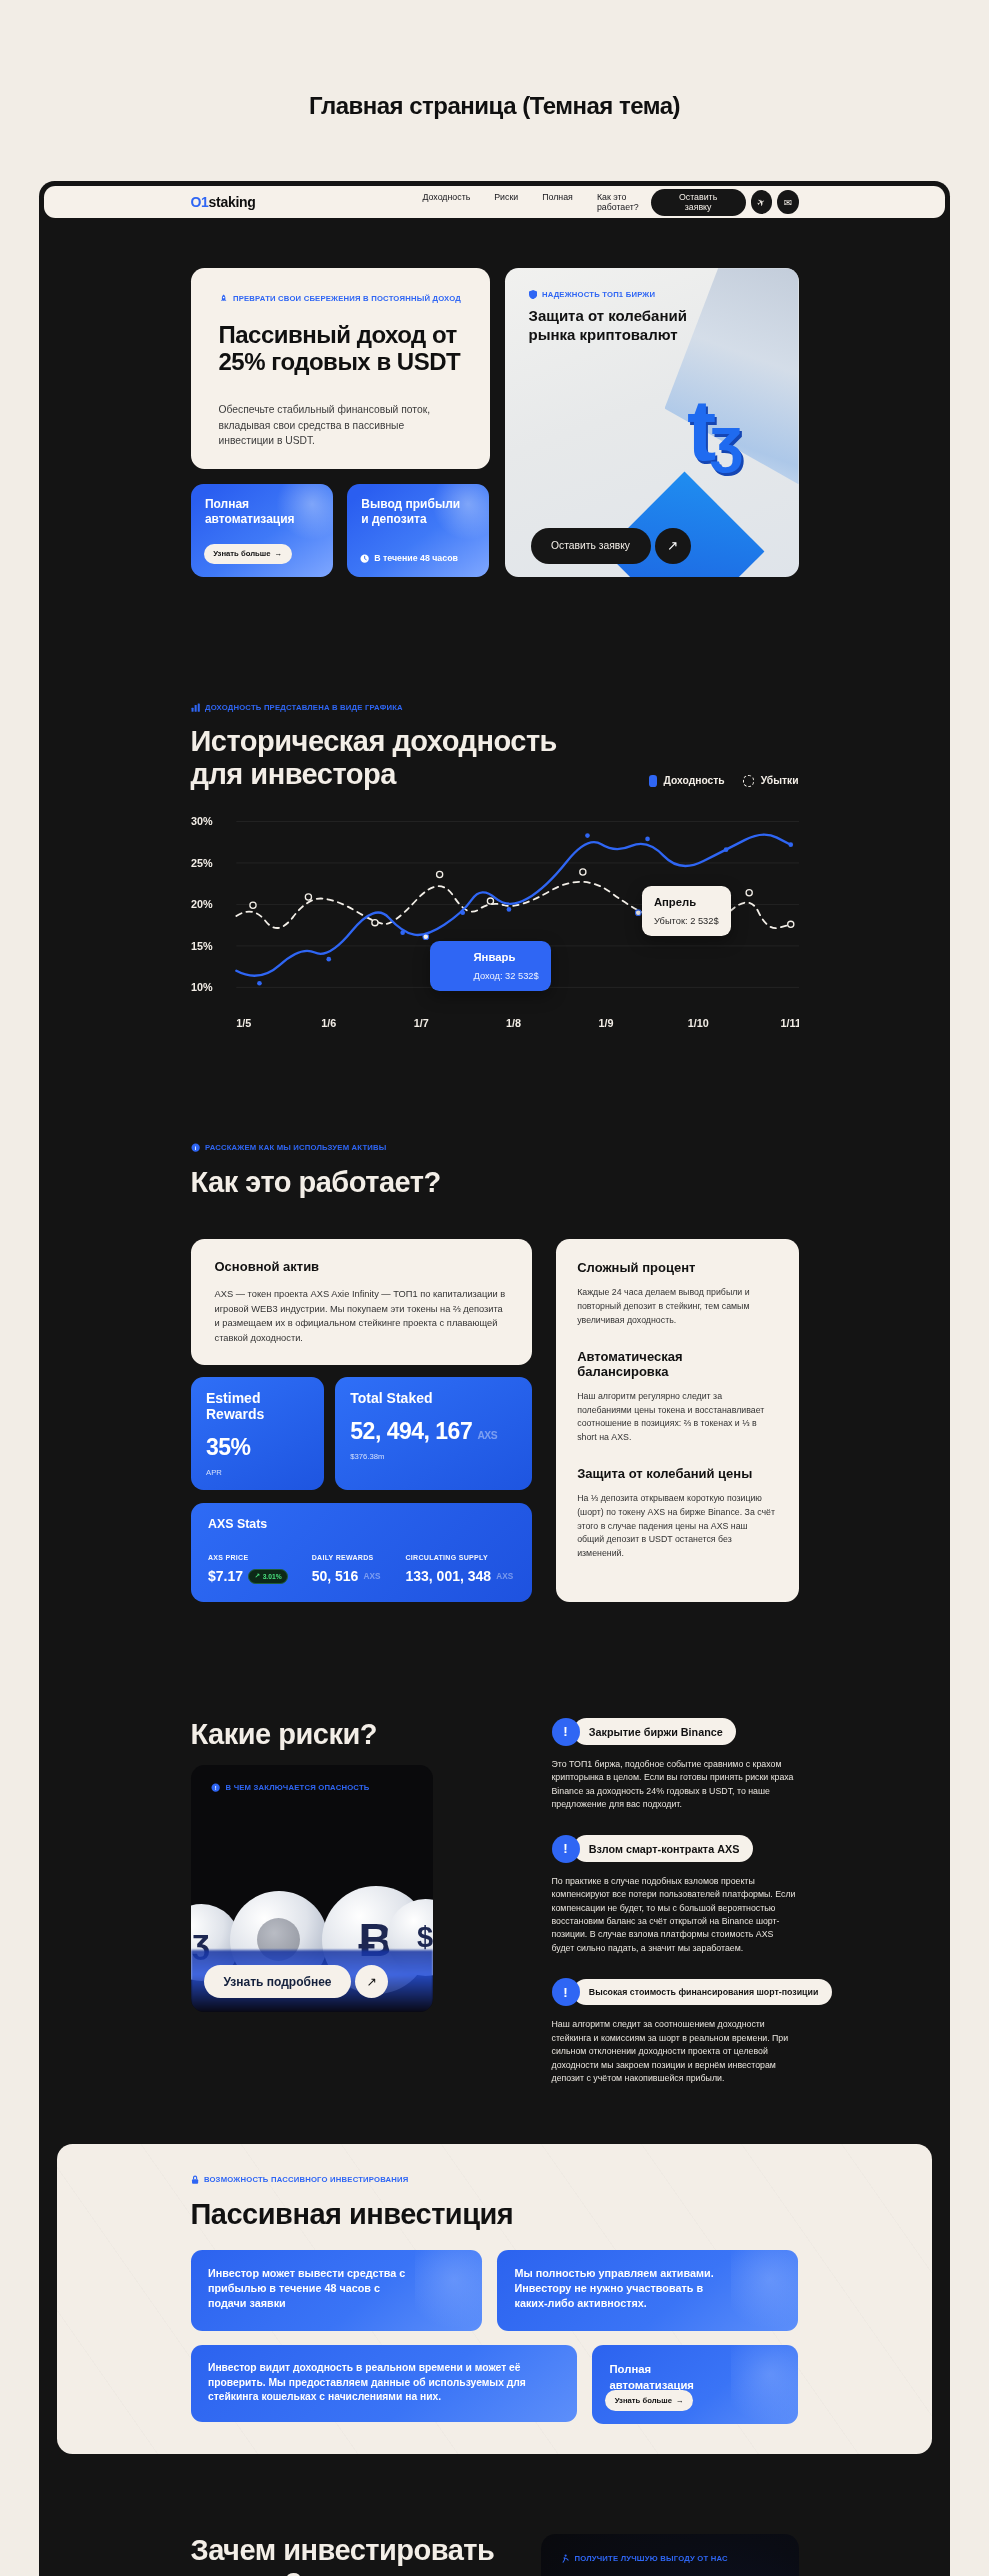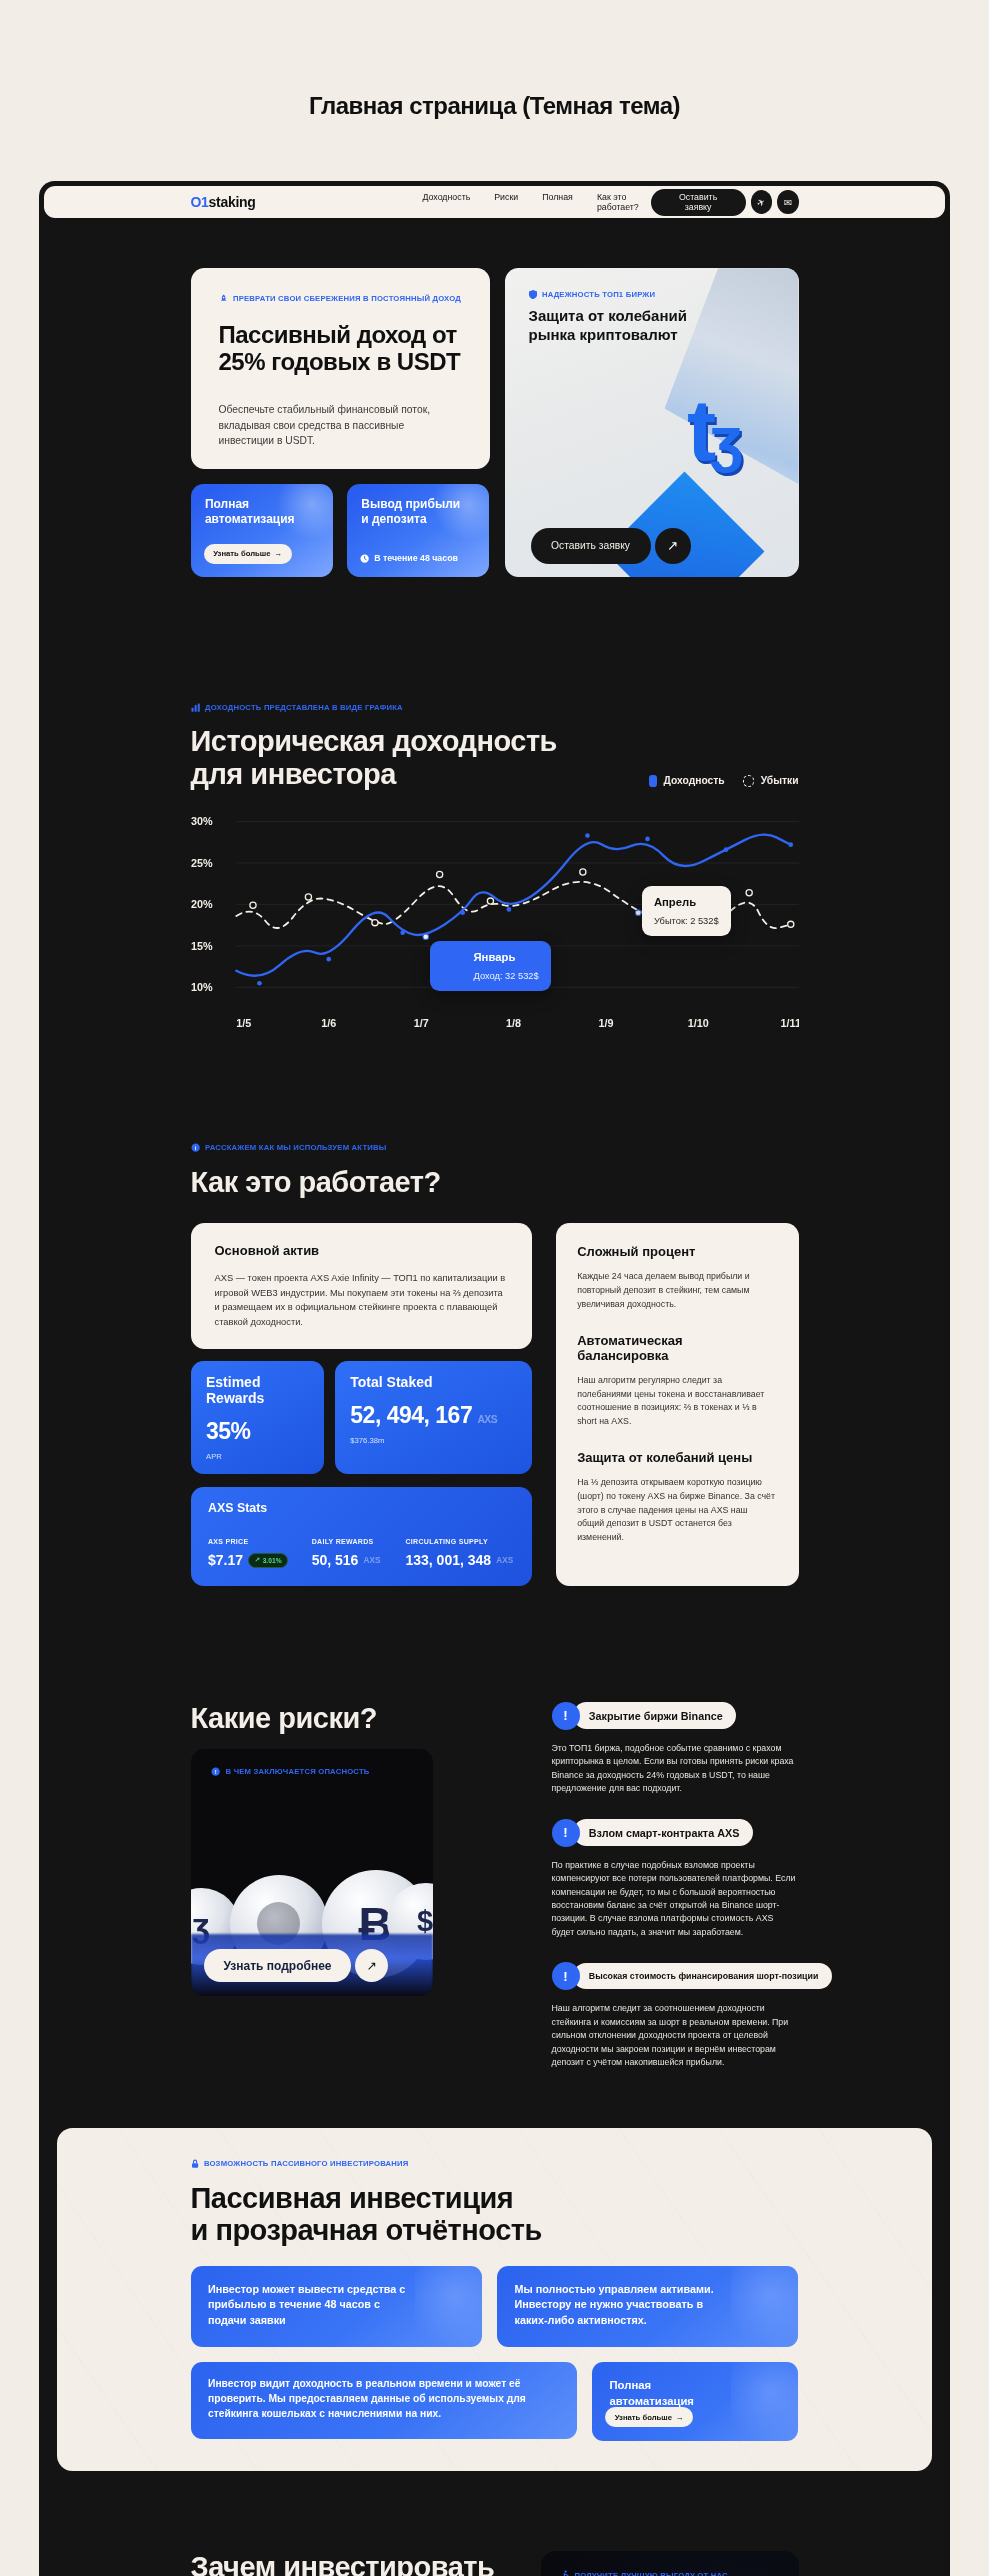--- a/index.html
+++ b/index.html
@@ -67,21 +67,21 @@
   .sw-loss { width:11.3px; height:11.3px; border-radius:50%; border:1.3px dashed #f3efe8; }
   .chart-wrap { position:relative; margin-top:23px; height:227px; }
   .tooltip { position:absolute; border-radius:9.3px; padding:9.3px 12.4px 10.3px; min-width:88px; box-shadow:0 5.2px 15.5px rgba(0,0,0,.35); }
   .tooltip.blue { background:#2f66f4; color:#fff; }
   .tooltip.light { background:#f6f1ea; color:#111; }
   .t-label { font-size:11.3px; font-weight:800; }
   .t-value { margin-top:8.2px; font-size:9.3px; opacity:.92; }
 
   
   .how { margin-top:103px; }
-  .how-grid { margin-top:25px; display:flex; justify-content:flex-end;gap:24px; }
+  .how-grid { margin-top:41px; display:flex; justify-content:flex-end;gap:24px; }
   .how-left { width:348px; }
   .asset-card { background:#f6f1ea; border-radius:13.4px; padding:19.6px 24px; }
   .card-h { font-size:13px; font-weight:800; color:#111; }
   .asset-card p { margin-top:13.4px; font-size:9.3px; line-height:1.55; color:#333; }
   .stat-row { display:flex; gap:11.3px; margin-top:12.4px; }
   .stat-card { border-radius:12.4px; color:#fff; padding:13.4px 15.5px; background:linear-gradient(150deg,#2f6ff7,#1e55e0); position:relative; }
   .stat-card.s1 { width:133px; }
   .stat-card.s2 { flex:1; }
   .stat-label { font-size:14px; font-weight:800; }
   .stat-value { font-size:23px; font-weight:800; margin-top:11.3px; letter-spacing:-0.5px; }
@@ -450,21 +450,21 @@
     <section class="passive">
       <div class="container">
         <div class="eyebrow">
           <svg width="8.2" height="9.3" viewBox="0 0 16 18">
               <rect x="2" y="8" width="12" height="9" rx="2" fill="#2f66f4"></rect>
               <path d="M5 8V5a3 3 0 016 0v3" stroke="#2f66f4" stroke-width="2.2" fill="none"></path>
             </svg>
           <span>ВОЗМОЖНОСТЬ ПАССИВНОГО ИНВЕСТИРОВАНИЯ</span>
         </div>
         <h2 class="section-title h-light">
-          <span>Пассивная инвестиция</span><br><span>и прозрачная отчётность</span>
+          <span>Пассивная инвестиция</span><br>
         </h2>
         <div class="passive-grid">
           <div class="p-row">
             <div class="p-card pc1">
                 <div class="deco"></div>
                 <p>Инвестор может вывести средства с прибылью в течение 48 часов с подачи заявки</p>
               </div>
             <div class="p-card pc2">
                 <div class="deco"></div>
                 <p>Мы полностью управляем активами. Инвестору не нужно участвовать в каких-либо активностях.</p>

